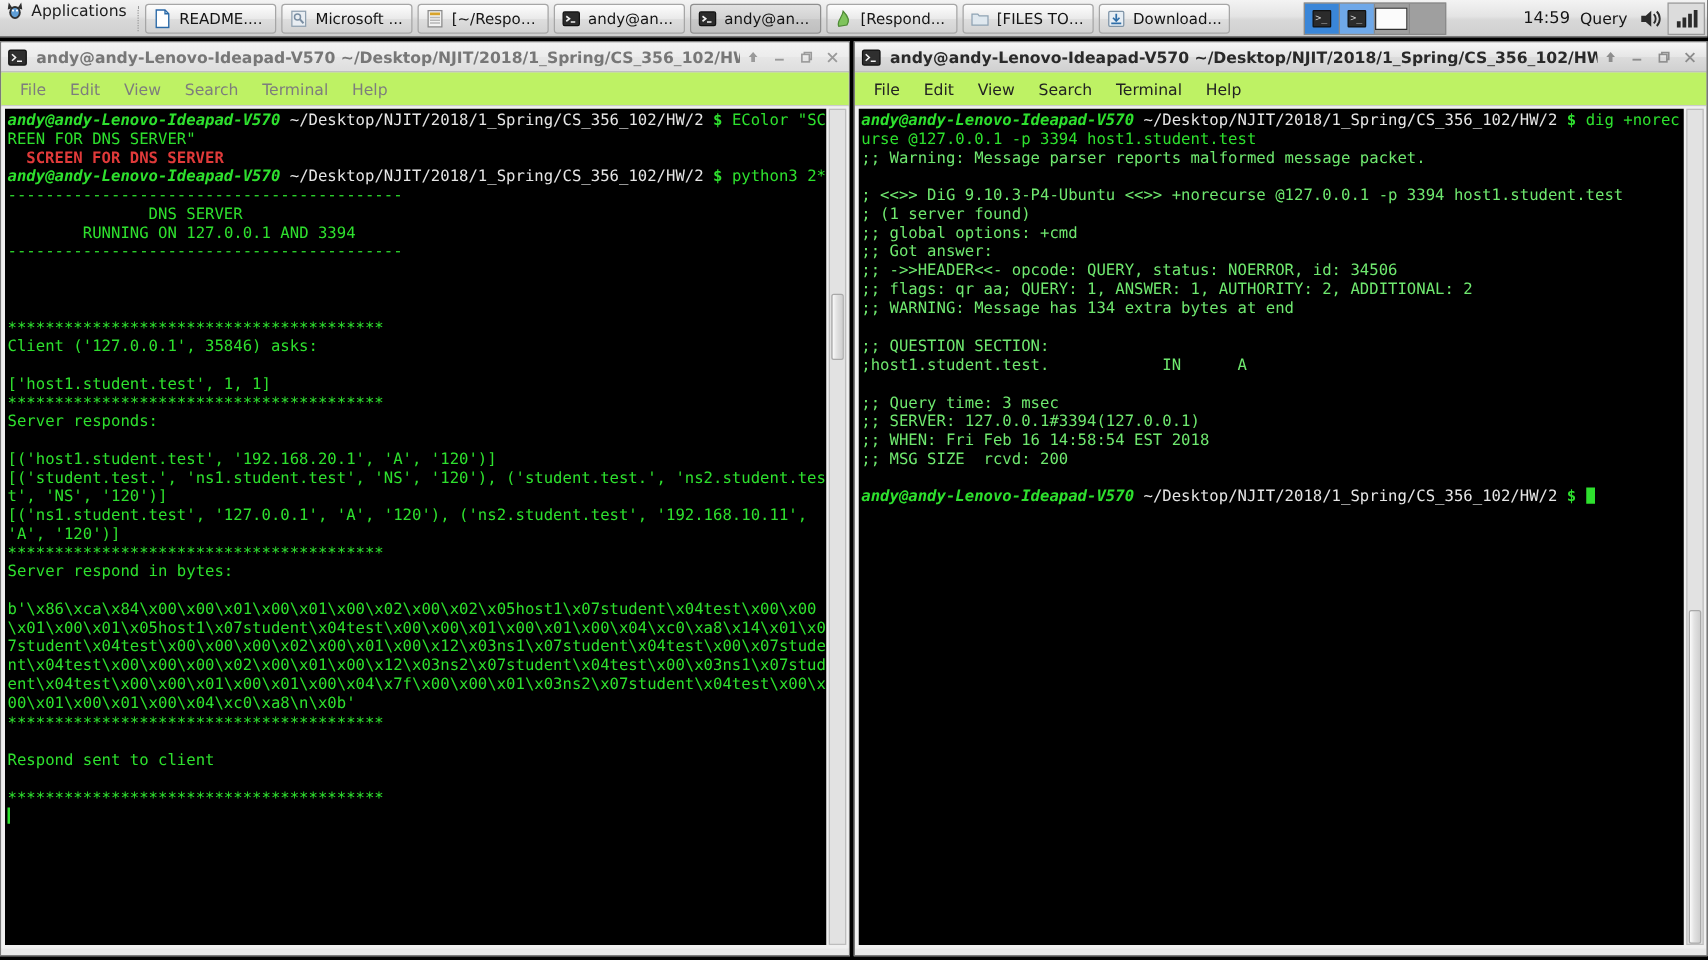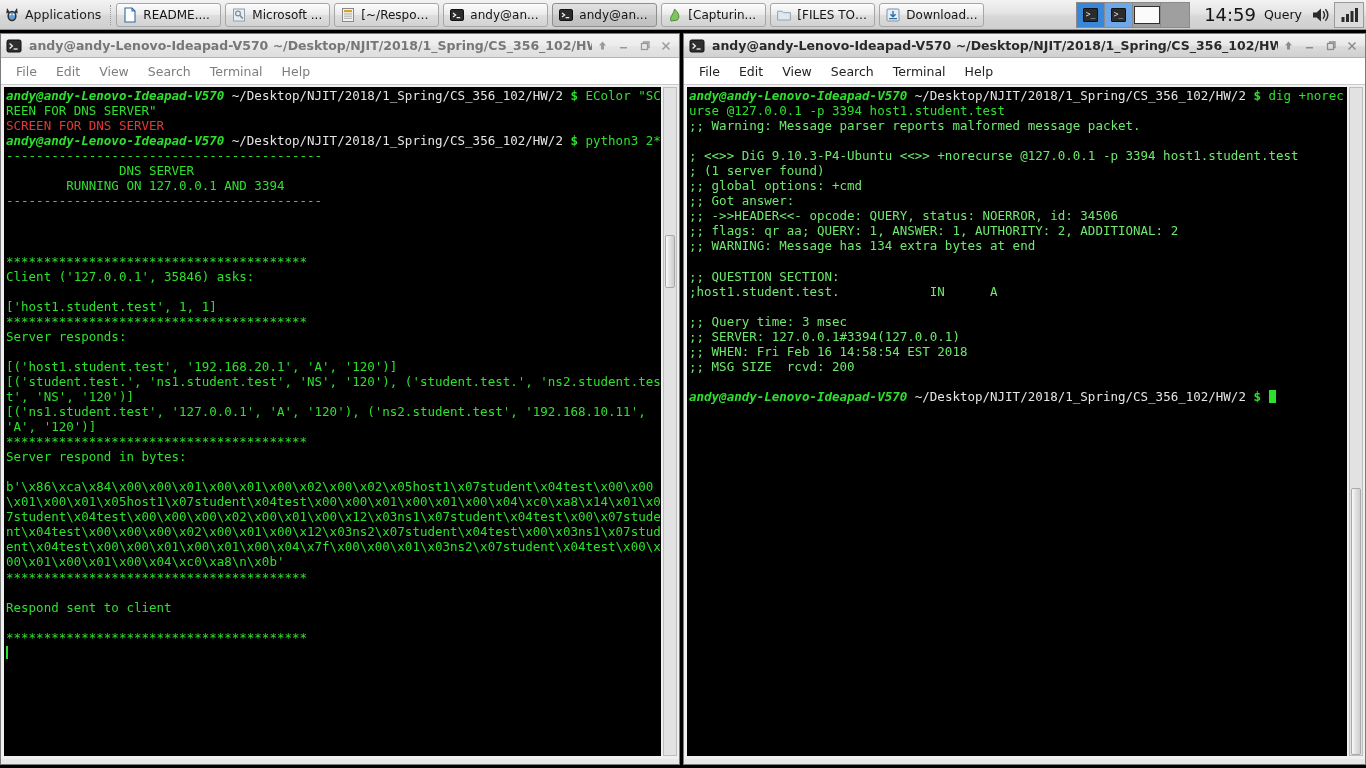--- a/index.html
+++ b/index.html
@@ -12,21 +12,21 @@
   }
 
   
   #taskbar {
     position: absolute; left: 0; top: 0; width: 1366px; height: 30px;
     background: linear-gradient(to bottom, #f3f3f3 0%, #e4e4e4 45%, #d8d8d8 55%, #cfcfcf 100%);
     border-bottom: 1px solid #8f8f8f;
     display: flex; align-items: center;
   }
   .apps-btn {
-    display: flex; align-items: center; gap: 5px;
+    display: flex; align-items: flex-start; gap: 5px;
     height: 28px; padding: 0 7px 0 4px; cursor: pointer;
   }
   .apps-label { font-size: 12.5px; color: #1d1d1d; }
   .tb-sep {
     width: 2px; height: 20px; margin: 0 2px;
     border-left: 1px dotted #9a9a9a;
   }
   .win-list { display: flex; align-items: flex-start; gap: 4px; padding-left: 2px; }
   .win-btn {
     display: flex; align-items: center; gap: 5px;
@@ -62,21 +62,21 @@
   .ws.cur    { background: #6fa8e8; }
   .mini-term {
     width: 15px; height: 14px; background: #2b2b2b;
     border: 1px solid #111; border-radius: 1px;
     display: flex; align-items: center; justify-content: center;
     color: #dcdcdc; font-family: "DejaVu Sans Mono", monospace;
     font-size: 8px; line-height: 1;
   }
   .mini-white { width: 26px; height: 18px; background: #fbfbfb; border: 1px solid #2f2f2f; }
 
-  #clock { font-size: 18px; color: #141414; padding: 0 8px; }
+  #clock { font-size: 13px; color: #141414; padding: 0 8px; margin-left: 48px; }
   #user  { font-size: 12.5px; color: #141414; padding: 0 6px 0 0; }
   .tray-ico { width: 22px; height: 22px; margin: 0 2px; display: block; cursor: pointer; }
   .tray-box {
     border: 1px solid #9a9a9a; background: #dcdcdc;
     padding: 1px; margin-right: 2px; display: flex; align-items: center;
   }
 
   
   .window {
     position: absolute;
@@ -108,21 +108,21 @@
     width: 21px; height: 20px; display: flex;
     align-items: center; justify-content: center;
     cursor: pointer;
   }
   .tb-btn svg { display: block; }
 
   .menubar {
     height: 27px; flex: 0 0 27px;
     display: flex; align-items: center;
     padding-left: 6px; gap: 1px;
-    background: #ffffff;
+    background: #bef264;
     border-bottom: 1px solid #cbcbcb;
   }
   .menu-item {
     font-size: 12.5px; color: #222;
     padding: 3px 9px; border-radius: 2px; cursor: pointer;
   }
   .menubar.inactive .menu-item { color: #7d7d7d; }
 
   .term-wrap {
     flex: 1 1 auto; display: flex;
@@ -142,21 +142,21 @@
     color: #2ee02e;
     white-space: pre-wrap;
     word-break: break-all;
     margin: 0;
   }
   .g  { color: #2ee02e; }                       
   .gw { color: #6fe86f; }                       
   .pg { color: #2ee02e; font-weight: bold; font-style: italic; }    
   .pb { color: #e5e5e5; font-weight: normal; }    
   .pd { color: #2ee02e; font-weight: bold; }    
-  .rd { color: #e03a3a; font-weight: normal; }    
+  .rd { color: #e03a3a; font-weight: bold; margin-left: 15px; }    
   .cursor-block {
     display: inline-block; width: 7px; height: 13px;
     background: #2ee02e; vertical-align: -2px;
   }
   .cursor-bar {
     display: inline-block; width: 2px; height: 13px;
     background: #2ee02e; vertical-align: -2px;
   }
 
   
@@ -243,21 +243,21 @@
         <path d="M4 6 L6.6 8 L4 10" fill="none" stroke="#f0f0f0" stroke-width="1.3"></path>
         <path d="M7.6 10.6 h3.6" stroke="#f0f0f0" stroke-width="1.3"></path>
       </svg>
       <span class="lbl">andy@an...</span>
     </div>
 
     <div class="win-btn">
       <svg class="win-ico" viewBox="0 0 16 16">
         <path d="M4 14 C2 10 7 7 7.5 2 C11 5.5 13.5 9 10.5 13 Z" fill="#7fc45c" stroke="#4f8a36"></path>
       </svg>
-      <span class="lbl">[Capturin...</span>
+      <span class="lbl">[Respond...</span>
     </div>
 
     <div class="win-btn">
       <svg class="win-ico" viewBox="0 0 16 16">
         <path d="M1.6 4.2h4.6l1.2 1.5h7V13H1.6z" fill="#dfe8ef" stroke="#8fa3b4"></path>
       </svg>
       <span class="lbl">[FILES TO ...</span>
     </div>
 
     <div class="win-btn">

